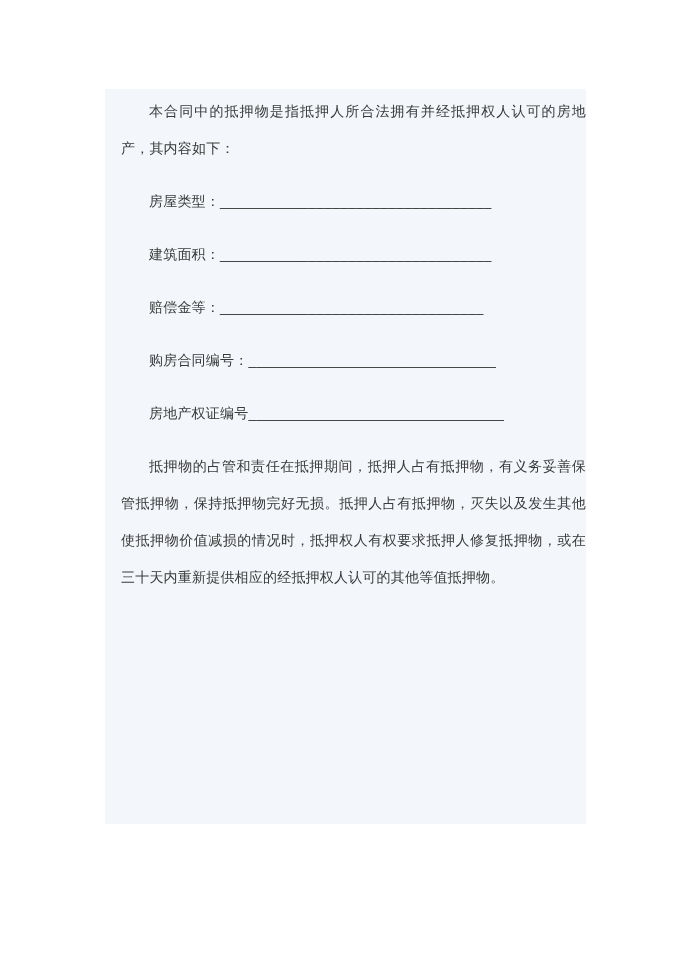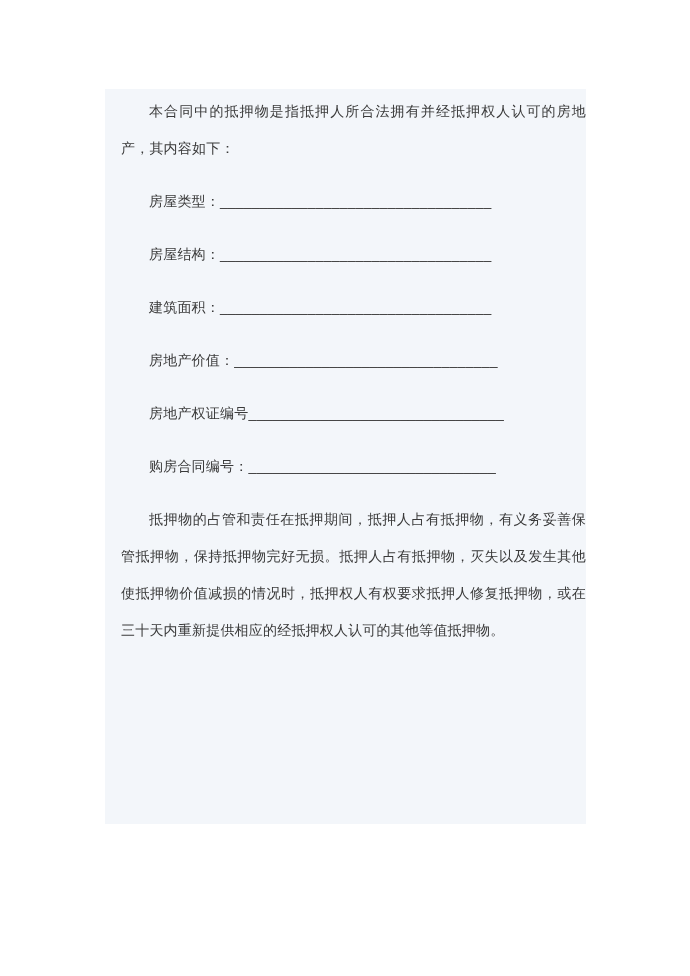--- a/index.html
+++ b/index.html
@@ -42,19 +42,18 @@
   .doc-panel p.para:last-child {
     margin-bottom: 0;
   }
 </style>
 </head>
 <body>
 
 <div class="doc-panel">
   <p class="para">本合同中的抵押物是指抵押人所合法拥有并经抵押权人认可的房地产，其内容如下：</p>
   <p class="para">房屋类型：__________________________________</p>
-  <p class="para">房屋结构：__________________________________</p>
   <p class="para">建筑面积：__________________________________</p>
-  <p class="para">房地产价值：_________________________________</p>
+  <p class="para">赔偿金等：_________________________________</p>
+  <p class="para">购房合同编号：_______________________________</p>
   <p class="para">房地产权证编号________________________________</p>
-  <p class="para">购房合同编号：_______________________________</p>
   <p class="para">抵押物的占管和责任在抵押期间，抵押人占有抵押物，有义务妥善保管抵押物，保持抵押物完好无损。抵押人占有抵押物，灭失以及发生其他使抵押物价值减损的情况时，抵押权人有权要求抵押人修复抵押物，或在三十天内重新提供相应的经抵押权人认可的其他等值抵押物。</p>
 </div>
 
 </body></html>

